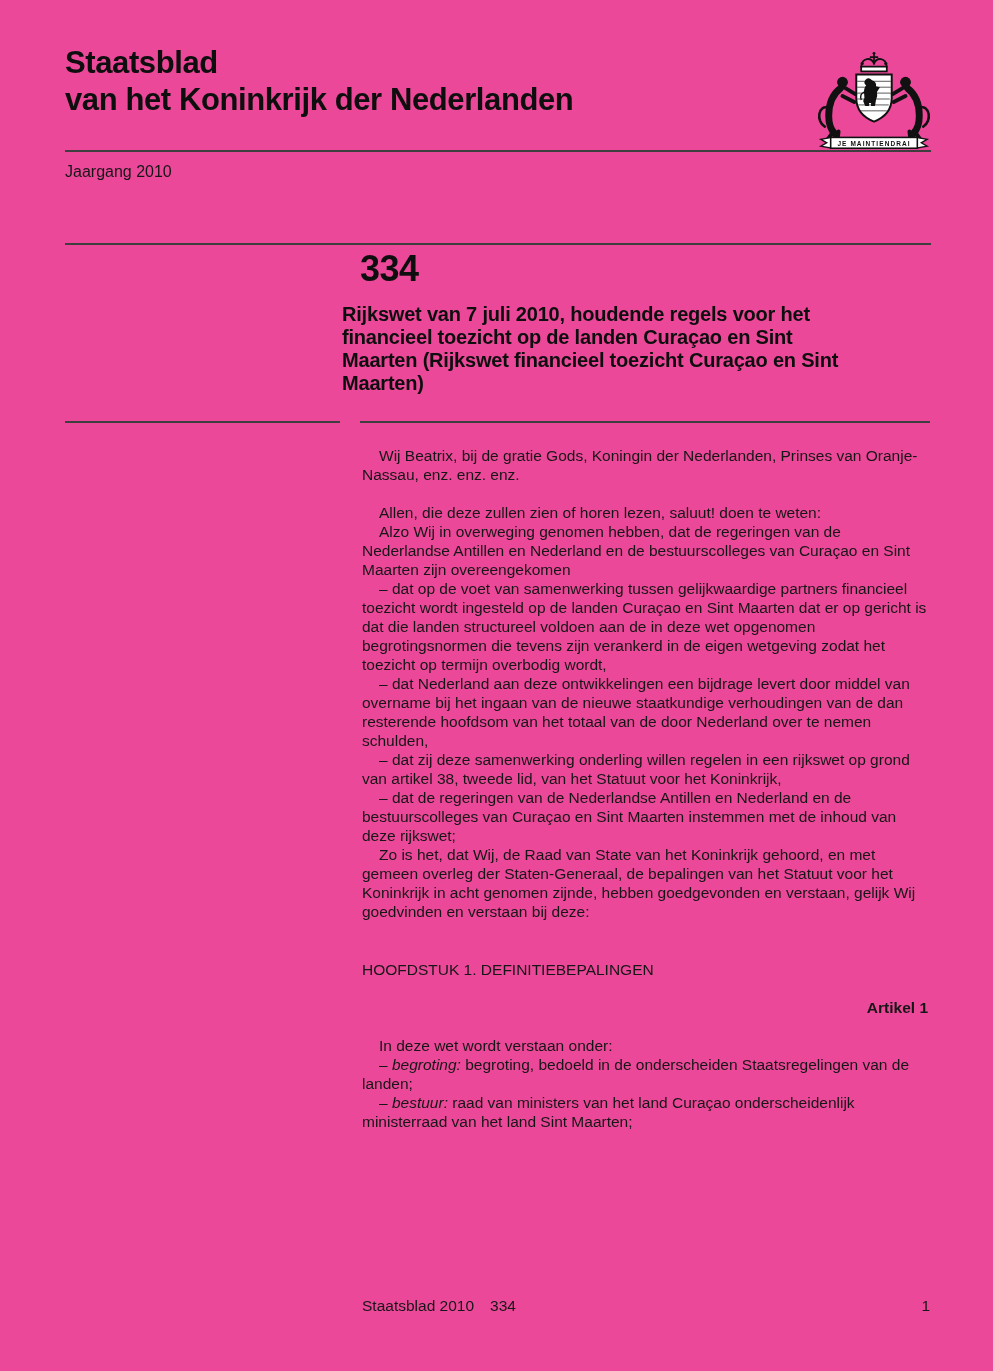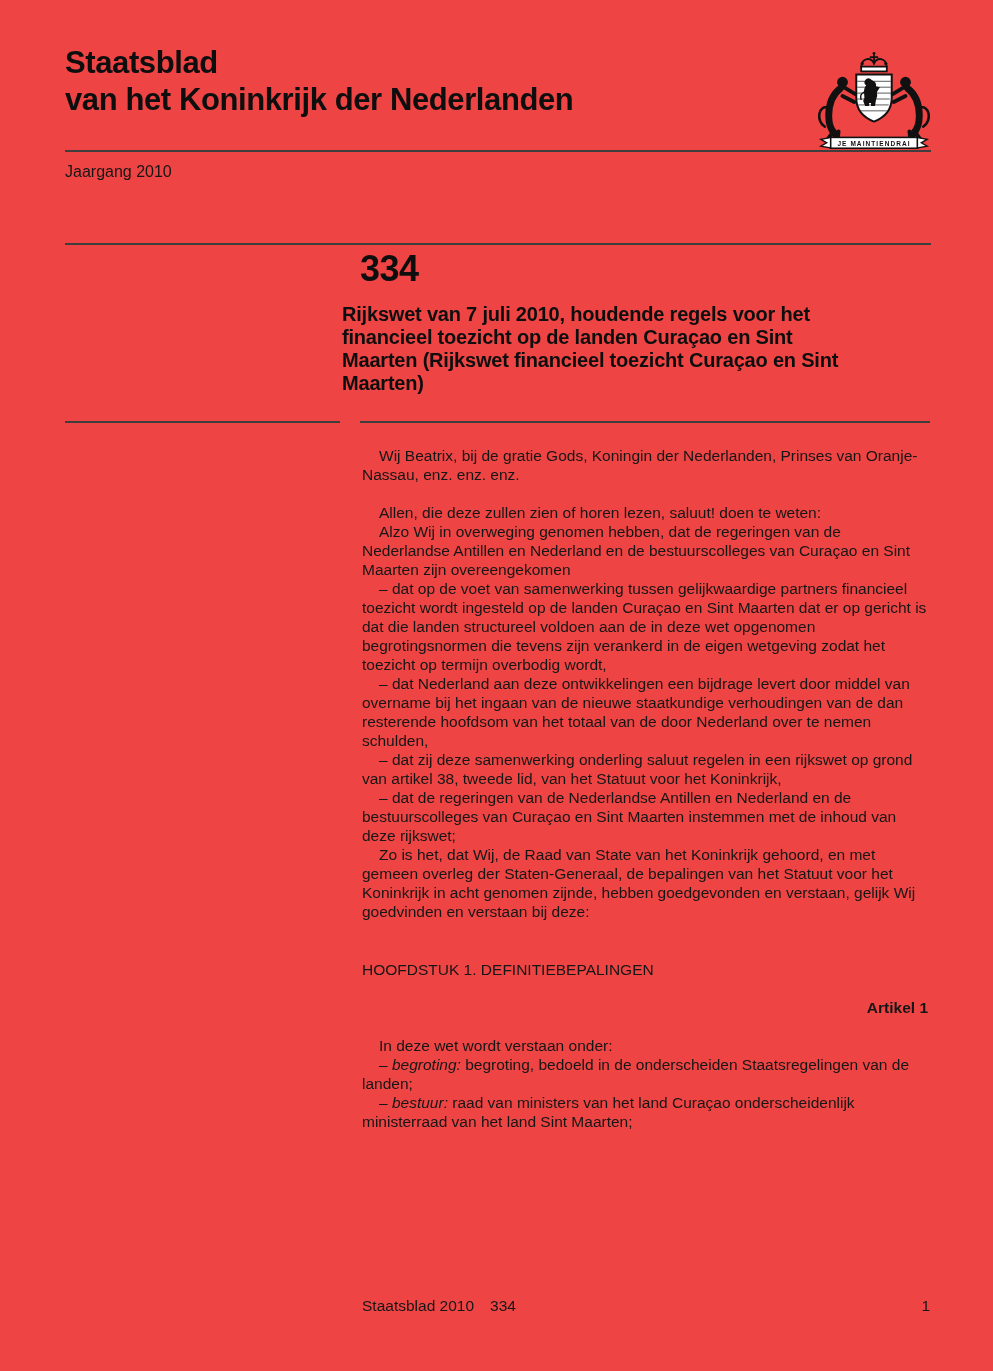--- a/index.html
+++ b/index.html
@@ -1,20 +1,20 @@
 <!DOCTYPE html>
 <html><head>
 <meta charset="utf-8">
 <style>
   html, body { margin: 0; padding: 0; background: #ffffff; }
   .page {
     position: relative;
     width: 993px;
     height: 1371px;
-    background: #ef4444;
+    background: #ec4899;
     color: #161616;
     font-family: "Liberation Sans", "DejaVu Sans", sans-serif;
     overflow: hidden;
   }
   .masthead {
     position: absolute;
     left: 65px;
     top: 44px;
     margin: 0;
     font-size: 31px;
@@ -175,21 +175,21 @@
 
   <div class="rule rule-left"></div>
   <div class="rule rule-right"></div>
 
   <div class="body">
     <p>Wij Beatrix, bij de gratie Gods, Koningin der Nederlanden, Prinses van Oranje-Nassau, enz. enz. enz.</p>
     <p class="spaced">Allen, die deze zullen zien of horen lezen, saluut! doen te weten:</p>
     <p>Alzo Wij in overweging genomen hebben, dat de regeringen van de Nederlandse Antillen en Nederland en de bestuurscolleges van Curaçao en Sint Maarten zijn overeengekomen</p>
     <p>– dat op de voet van samenwerking tussen gelijkwaardige partners financieel toezicht wordt ingesteld op de landen Curaçao en Sint Maarten dat er op gericht is dat die landen structureel voldoen aan de in deze wet opgenomen begrotingsnormen die tevens zijn verankerd in de eigen wetgeving zodat het toezicht op termijn overbodig wordt,</p>
     <p>– dat Nederland aan deze ontwikkelingen een bijdrage levert door middel van overname bij het ingaan van de nieuwe staatkundige verhoudingen van de dan resterende hoofdsom van het totaal van de door Nederland over te nemen schulden,</p>
-    <p>– dat zij deze samenwerking onderling saluut regelen in een rijkswet op grond van artikel 38, tweede lid, van het Statuut voor het Koninkrijk,</p>
+    <p>– dat zij deze samenwerking onderling willen regelen in een rijkswet op grond van artikel 38, tweede lid, van het Statuut voor het Koninkrijk,</p>
     <p>– dat de regeringen van de Nederlandse Antillen en Nederland en de bestuurscolleges van Curaçao en Sint Maarten instemmen met de inhoud van deze rijkswet;</p>
     <p>Zo is het, dat Wij, de Raad van State van het Koninkrijk gehoord, en met gemeen overleg der Staten-Generaal, de bepalingen van het Statuut voor het Koninkrijk in acht genomen zijnde, hebben goedgevonden en verstaan, gelijk Wij goedvinden en verstaan bij deze:</p>
 
     <h3 class="chapter-heading">HOOFDSTUK 1. DEFINITIEBEPALINGEN</h3>
     <h4 class="article-heading">Artikel 1</h4>
 
     <p class="intro">In deze wet wordt verstaan onder:</p>
     <p><span>– </span><em>begroting:</em><span> begroting, bedoeld in de onderscheiden Staatsregelingen van de landen;</span></p>
     <p><span>– </span><em>bestuur:</em><span> raad van ministers van het land Curaçao onderscheidenlijk ministerraad van het land Sint Maarten;</span></p>
   </div>

